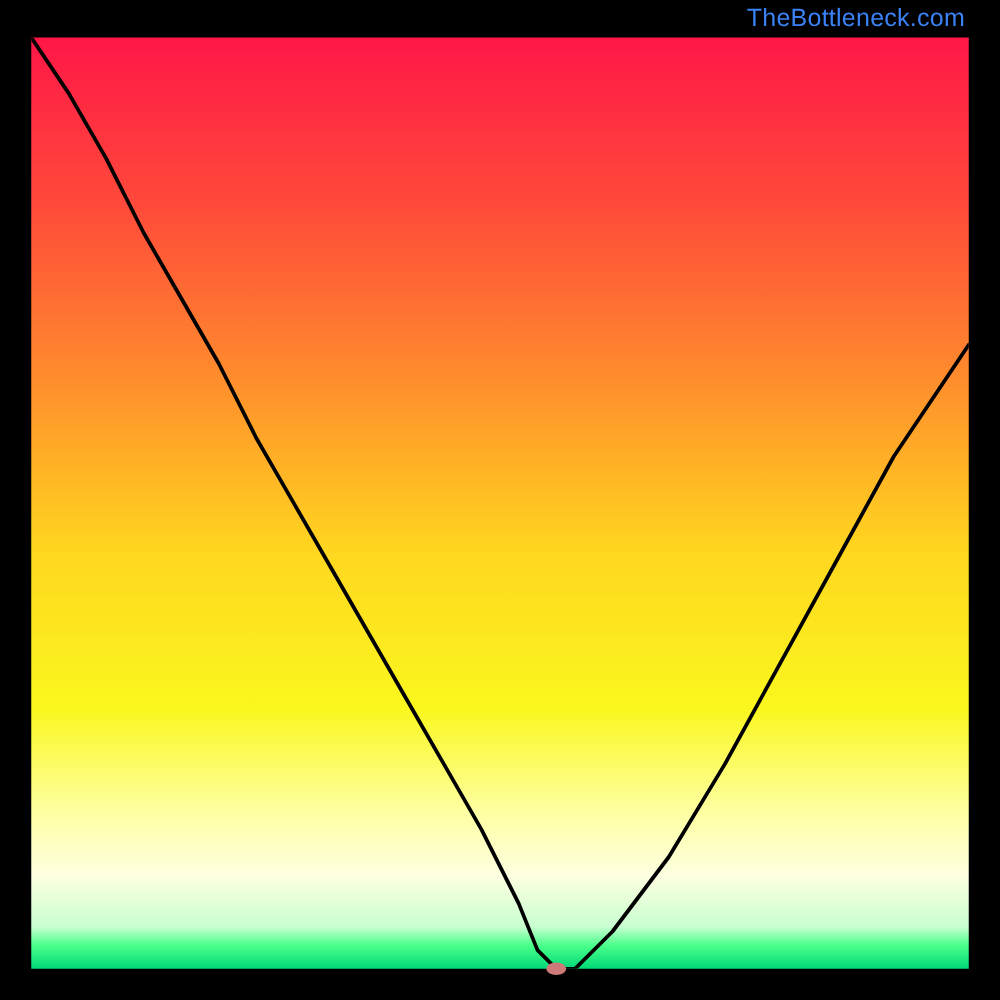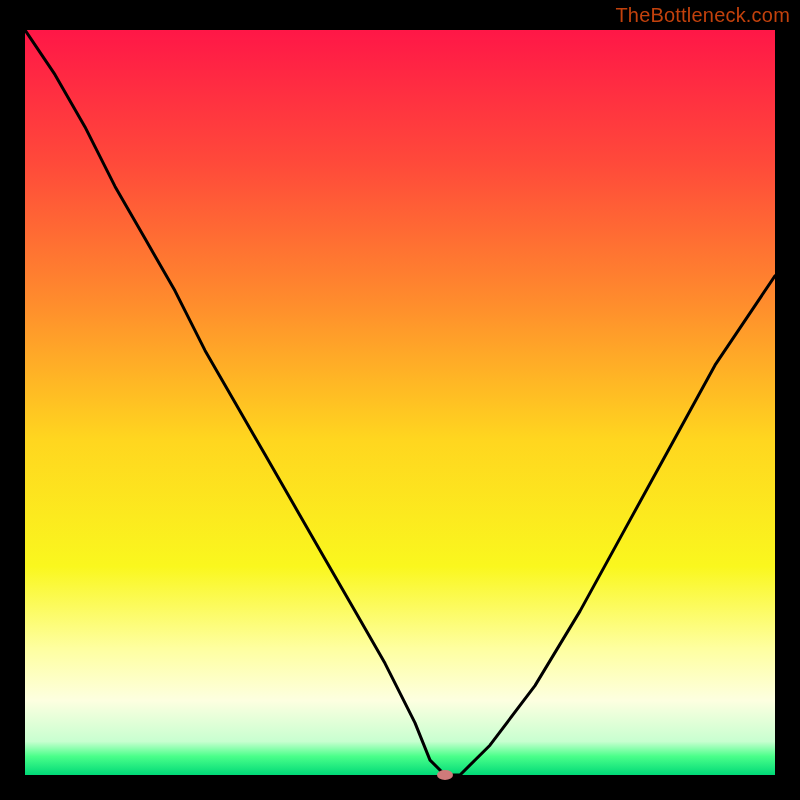--- a/index.html
+++ b/index.html
@@ -14,22 +14,22 @@
   .frame {
     position: absolute;
     top: 0; left: 0;
     width: 800px;
     height: 800px;
     background: #000;
   }
   .watermark {
     position: absolute;
     top: 4px;
-    right: 10px;
-    color: #c2410c;
+    right: 28px;
+    color: #3b82f6;
     font-size: 20px;
     font-weight: 500;
     letter-spacing: 0.2px;
     z-index: 10;
   }
   svg {
     position: absolute;
     top: 0; left: 0;
   }
 </style>

